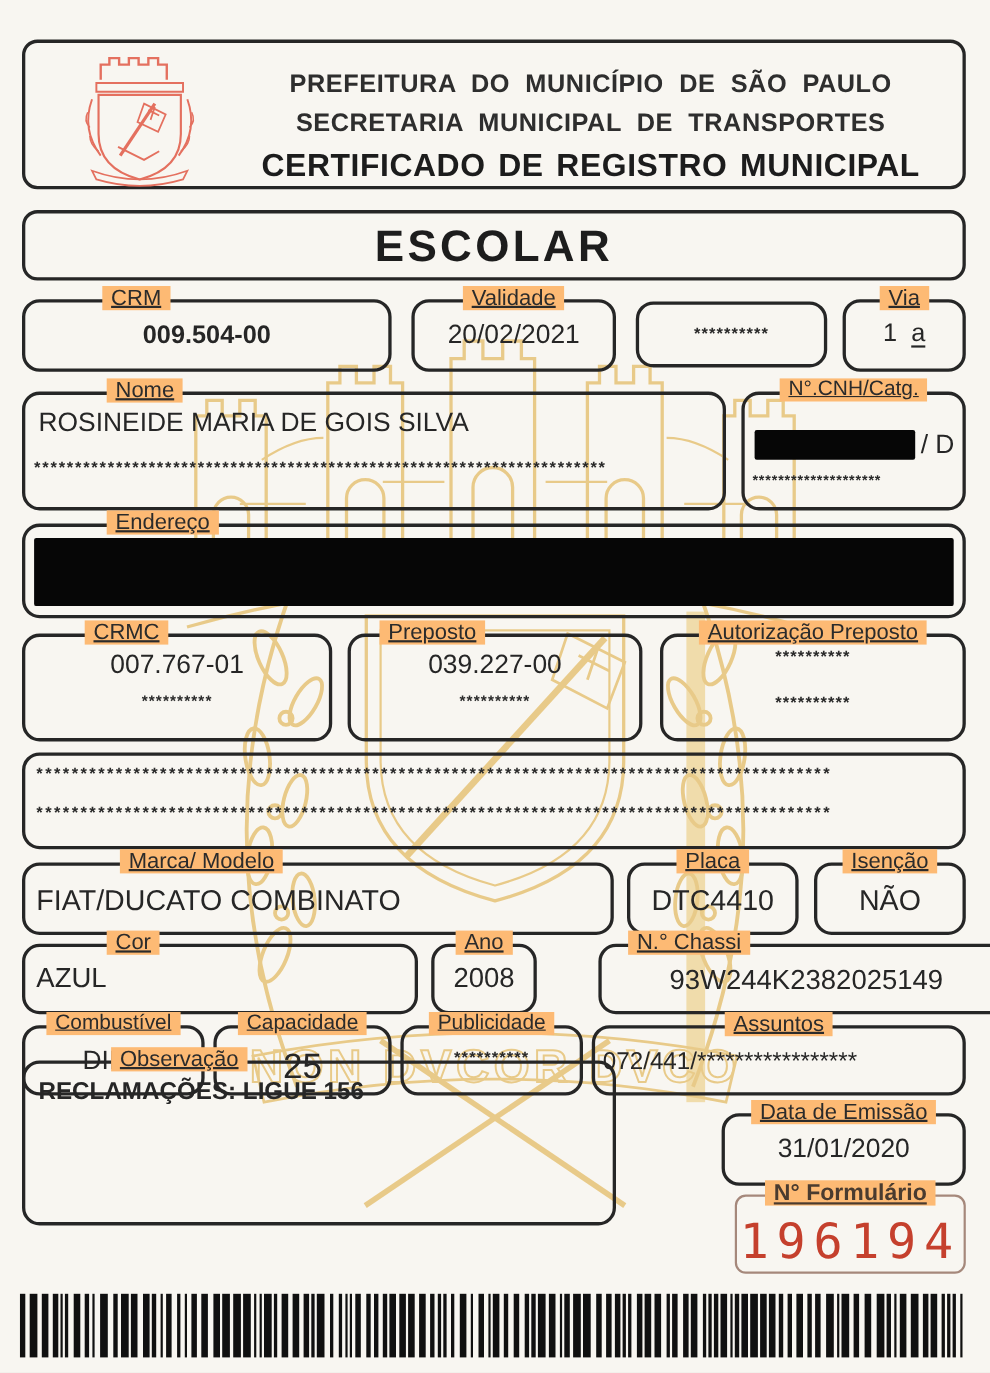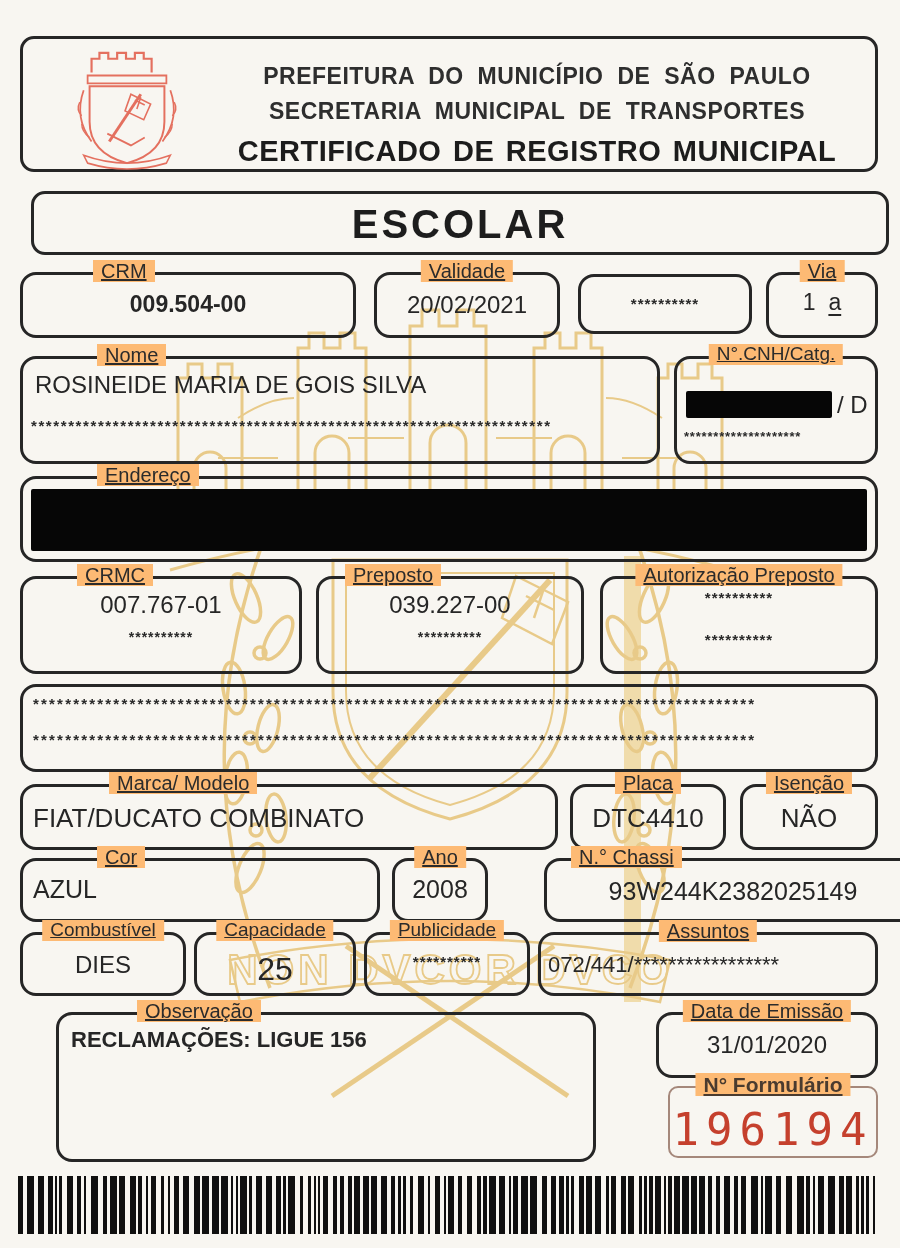--- a/index.html
+++ b/index.html
@@ -116,21 +116,21 @@
       <path d="M12 60 q-4 8 2 14 M108 60 q4 8 -2 14 M14 82 q0 8 8 14 M106 82 q0 8 -8 14" stroke-width="1.4"></path>
       <path d="M16 114 q44 16 88 0 l-4 8 q-40 12 -80 0 z" stroke-width="1.6"></path>
     </svg>
     <div id="header-text">
       <div class="hline">PREFEITURA DO MUNICÍPIO DE SÃO PAULO</div>
       <div class="hline">SECRETARIA MUNICIPAL DE TRANSPORTES</div>
       <div class="htitle">CERTIFICADO DE REGISTRO MUNICIPAL</div>
     </div>
   </div>
 
-  <div class="box" style="left:20px;top:191px;width:858px;height:64px;border-radius:14px;margin-left:11px;">
+  <div class="box" style="left:20px;top:191px;width:858px;height:64px;border-radius:14px;">
     <div id="escolar-title">ESCOLAR</div>
   </div>
 
   <div class="box" style="left:20px;top:272px;width:336px;height:66px;">
     <span class="lbl" style="left:70px;">CRM</span>
     <div class="abs ctr" style="top:16px;font-size:23px;font-weight:700;">009.504-00</div>
   </div>
   <div class="box" style="left:374px;top:272px;width:186px;height:66px;">
     <span class="lbl lbl-c">Validade</span>
     <div class="abs ctr" style="top:16px;font-size:24px;">20/02/2021</div>
@@ -219,21 +219,21 @@
   </div>
   <div class="box" style="left:364px;top:932px;width:166px;height:64px;padding-left:47px;">
     <span class="lbl lbl-c" style="font-size:19px;">Publicidade</span>
     <div class="abs ctr stars" style="top:18px;font-size:15px;letter-spacing:1px;">**********</div>
   </div>
   <div class="box" style="left:538px;top:932px;width:340px;height:64px;">
     <span class="lbl lbl-c">Assuntos</span>
     <div class="abs nowrap" style="left:7px;right:5px;top:17px;font-size:22px;">072/441/*****************</div>
   </div>
 
-  <div class="box" style="left:20px;top:1012px;width:540px;height:150px;margin-left:36px;">
+  <div class="box" style="left:20px;top:964px;width:540px;height:150px;">
     <span class="lbl" style="left:78px;">Observação</span>
     <div class="abs" style="left:12px;top:12px;font-size:22px;font-weight:700;">RECLAMAÇÕES: LIGUE 156</div>
   </div>
   <div class="box" style="left:656px;top:1012px;width:222px;height:66px;">
     <span class="lbl lbl-c">Data de Emissão</span>
     <div class="abs ctr" style="top:16px;font-size:24px;">31/01/2020</div>
   </div>
   <div class="box" id="form-box" style="left:668px;top:1086px;width:210px;height:72px;">
     <span class="lbl lbl-c">N° Formulário</span>
     <div class="abs ctr" id="form-number">196194</div>

